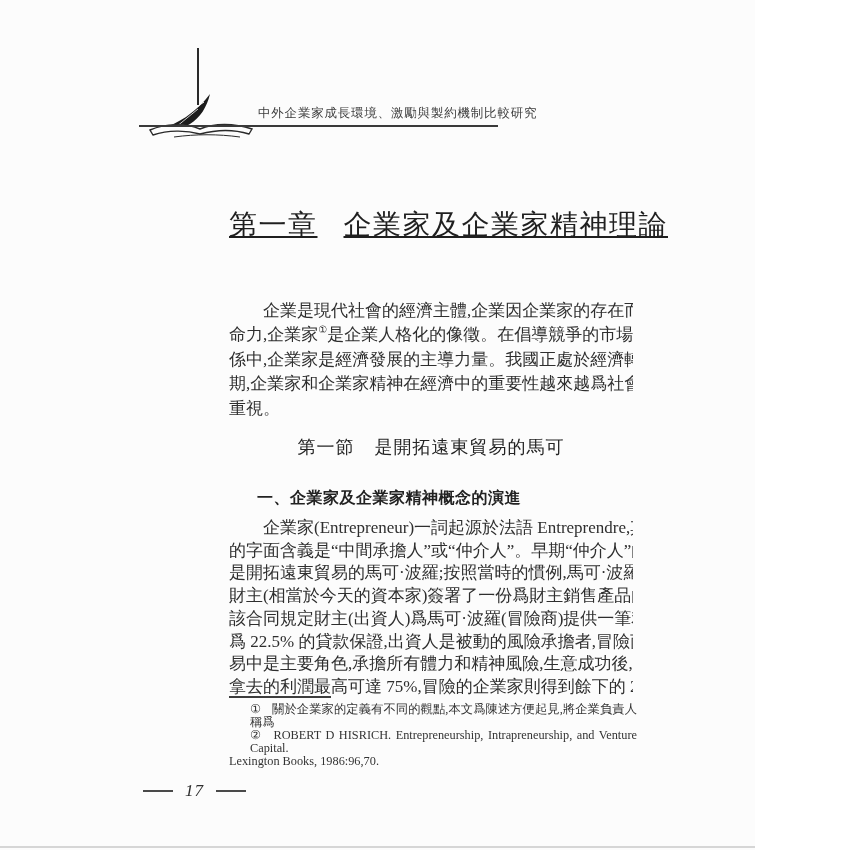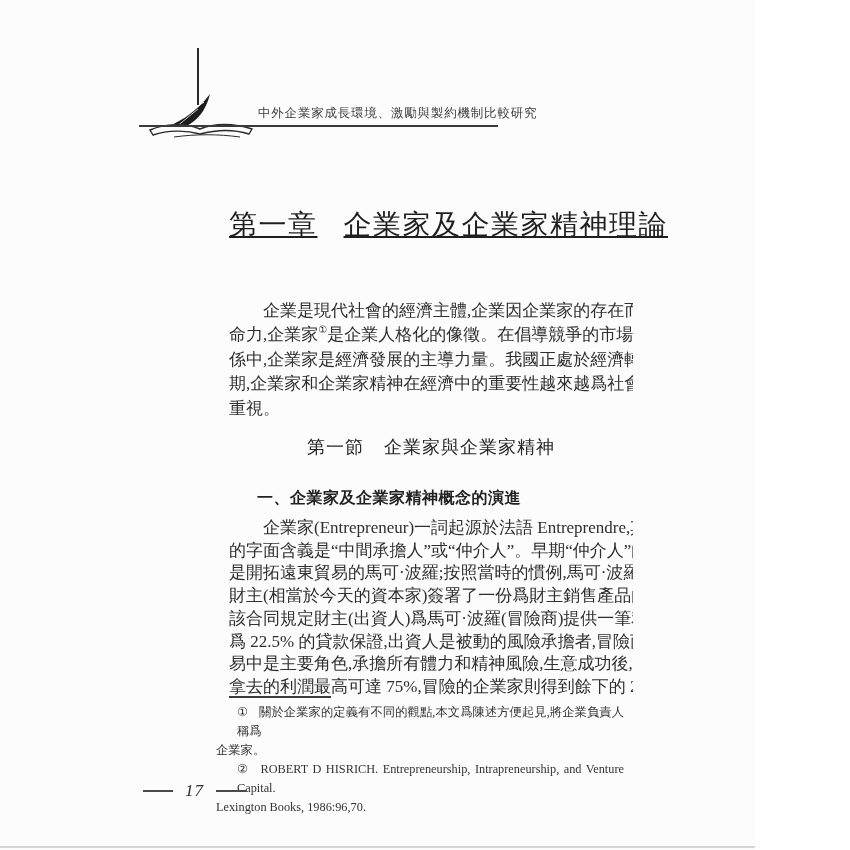--- a/index.html
+++ b/index.html
@@ -66,22 +66,22 @@
     padding-left: 28px;
     font-family: "Liberation Sans", "DejaVu Sans", sans-serif;
     font-size: 16px; font-weight: bold; color: #222; letter-spacing: 0.5px;
   }
   
   .fn-rule {
     position: absolute; left: 229px; top: 696px; width: 102px; height: 2px;
     background: #3c3c3c;
   }
   .footnotes {
-    position: absolute; left: 216px; top: 703px; width: 408px;
-    font-size: 12.3px; line-height: 19px; color: #333;
+    position: absolute; left: 229px; top: 703px; width: 408px;
+    font-size: 12.3px; line-height: 13px; color: #333;
   }
   .fnline { text-align: justify; }
   .fnline.fnfirst { padding-left: 21px; }
   .fnmark { margin-right: 11px; }
   
   .page-number {
     position: absolute; left: 143px; top: 781px;
     font-style: italic; font-size: 17px; color: #2f2f2f;
     display: flex; align-items: center;
   }
@@ -110,40 +110,39 @@
 
   <div class="para p-intro">
       <div class="bline firstline">企業是現代社會的經濟主體,企業因企業家的存在而具有生</div>
       <div class="bline">命力,企業家<sup class="fnref">①</sup>是企業人格化的像徵。在倡導競爭的市場經濟體</div>
       <div class="bline">係中,企業家是經濟發展的主導力量。我國正處於經濟轉型時</div>
       <div class="bline">期,企業家和企業家精神在經濟中的重要性越來越爲社會所</div>
       <div class="bline lastline">重視。</div>
     </div>
 
   <div class="section-heading">
-    <span class="num">第一節</span><span>企業家與企業家精神</span>
+    <span class="num">第一節</span><span>是開拓遠東貿易的馬可</span>
   </div>
 
   <div class="subsection-heading">一、企業家及企業家精神概念的演進</div>
 
   <div class="para p-body">
       <div class="bline firstline">企業家(Entrepreneur)一詞起源於法語 Entreprendre,其早期</div>
       <div class="bline">的字面含義是“中間承擔人”或“仲介人”。早期“仲介人”的實例</div>
       <div class="bline">是開拓遠東貿易的馬可·波羅;按照當時的慣例,馬可·波羅與</div>
       <div class="bline">財主(相當於今天的資本家)簽署了一份爲財主銷售產品的合同。</div>
       <div class="bline">該合同規定財主(出資人)爲馬可·波羅(冒險商)提供一筆利率</div>
       <div class="bline">爲 22.5% 的貸款保證,出資人是被動的風險承擔者,冒險商在貿</div>
       <div class="bline">易中是主要角色,承擔所有體力和精神風險,生意成功後,出資人</div>
       <div class="bline">拿去的利潤最高可達 75%,冒險的企業家則得到餘下的 25%。</div>
     </div>
 
   <div class="fn-rule"></div>
   <div class="footnotes">
       <div class="fnline fnfirst"><span class="fnmark">①</span>關於企業家的定義有不同的觀點,本文爲陳述方便起見,將企業負責人稱爲</div>
-      <div class="fnline">企業家。</div>
       <div class="fnline fnfirst"><span class="fnmark">②</span>ROBERT D HISRICH. Entrepreneurship, Intrapreneurship, and Venture Capital.</div>
       <div class="fnline">Lexington Books, 1986:96,70.</div>
     </div>
 
   <div class="page-number">
     <span class="pn-dash"></span>
     <span class="pn-val">17</span>
     <span class="pn-dash"></span>
   </div>
 

